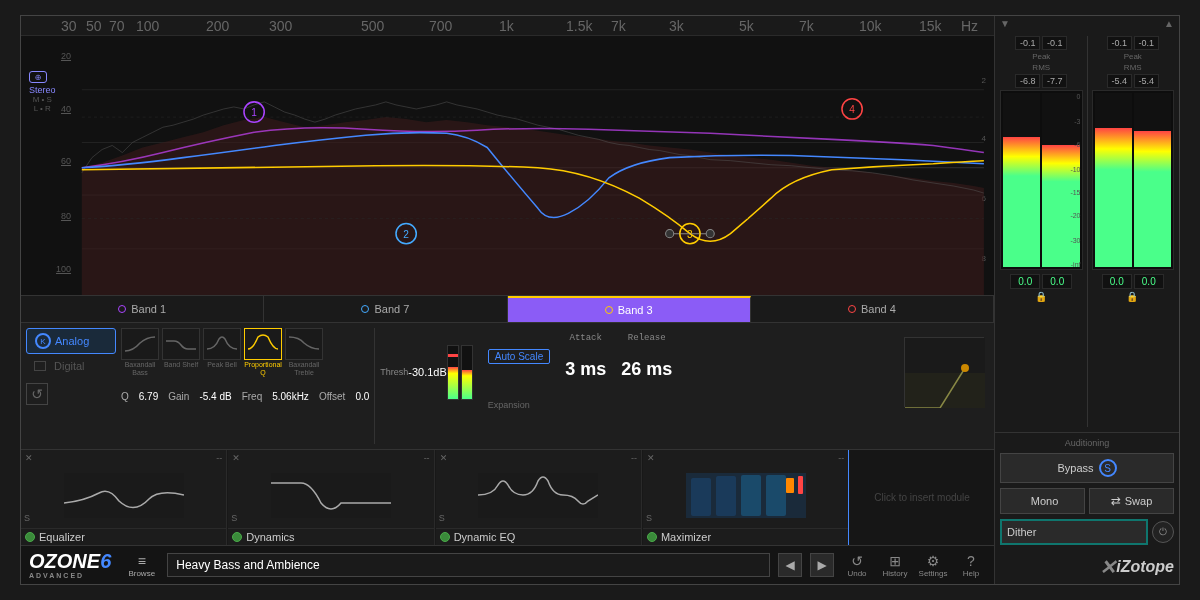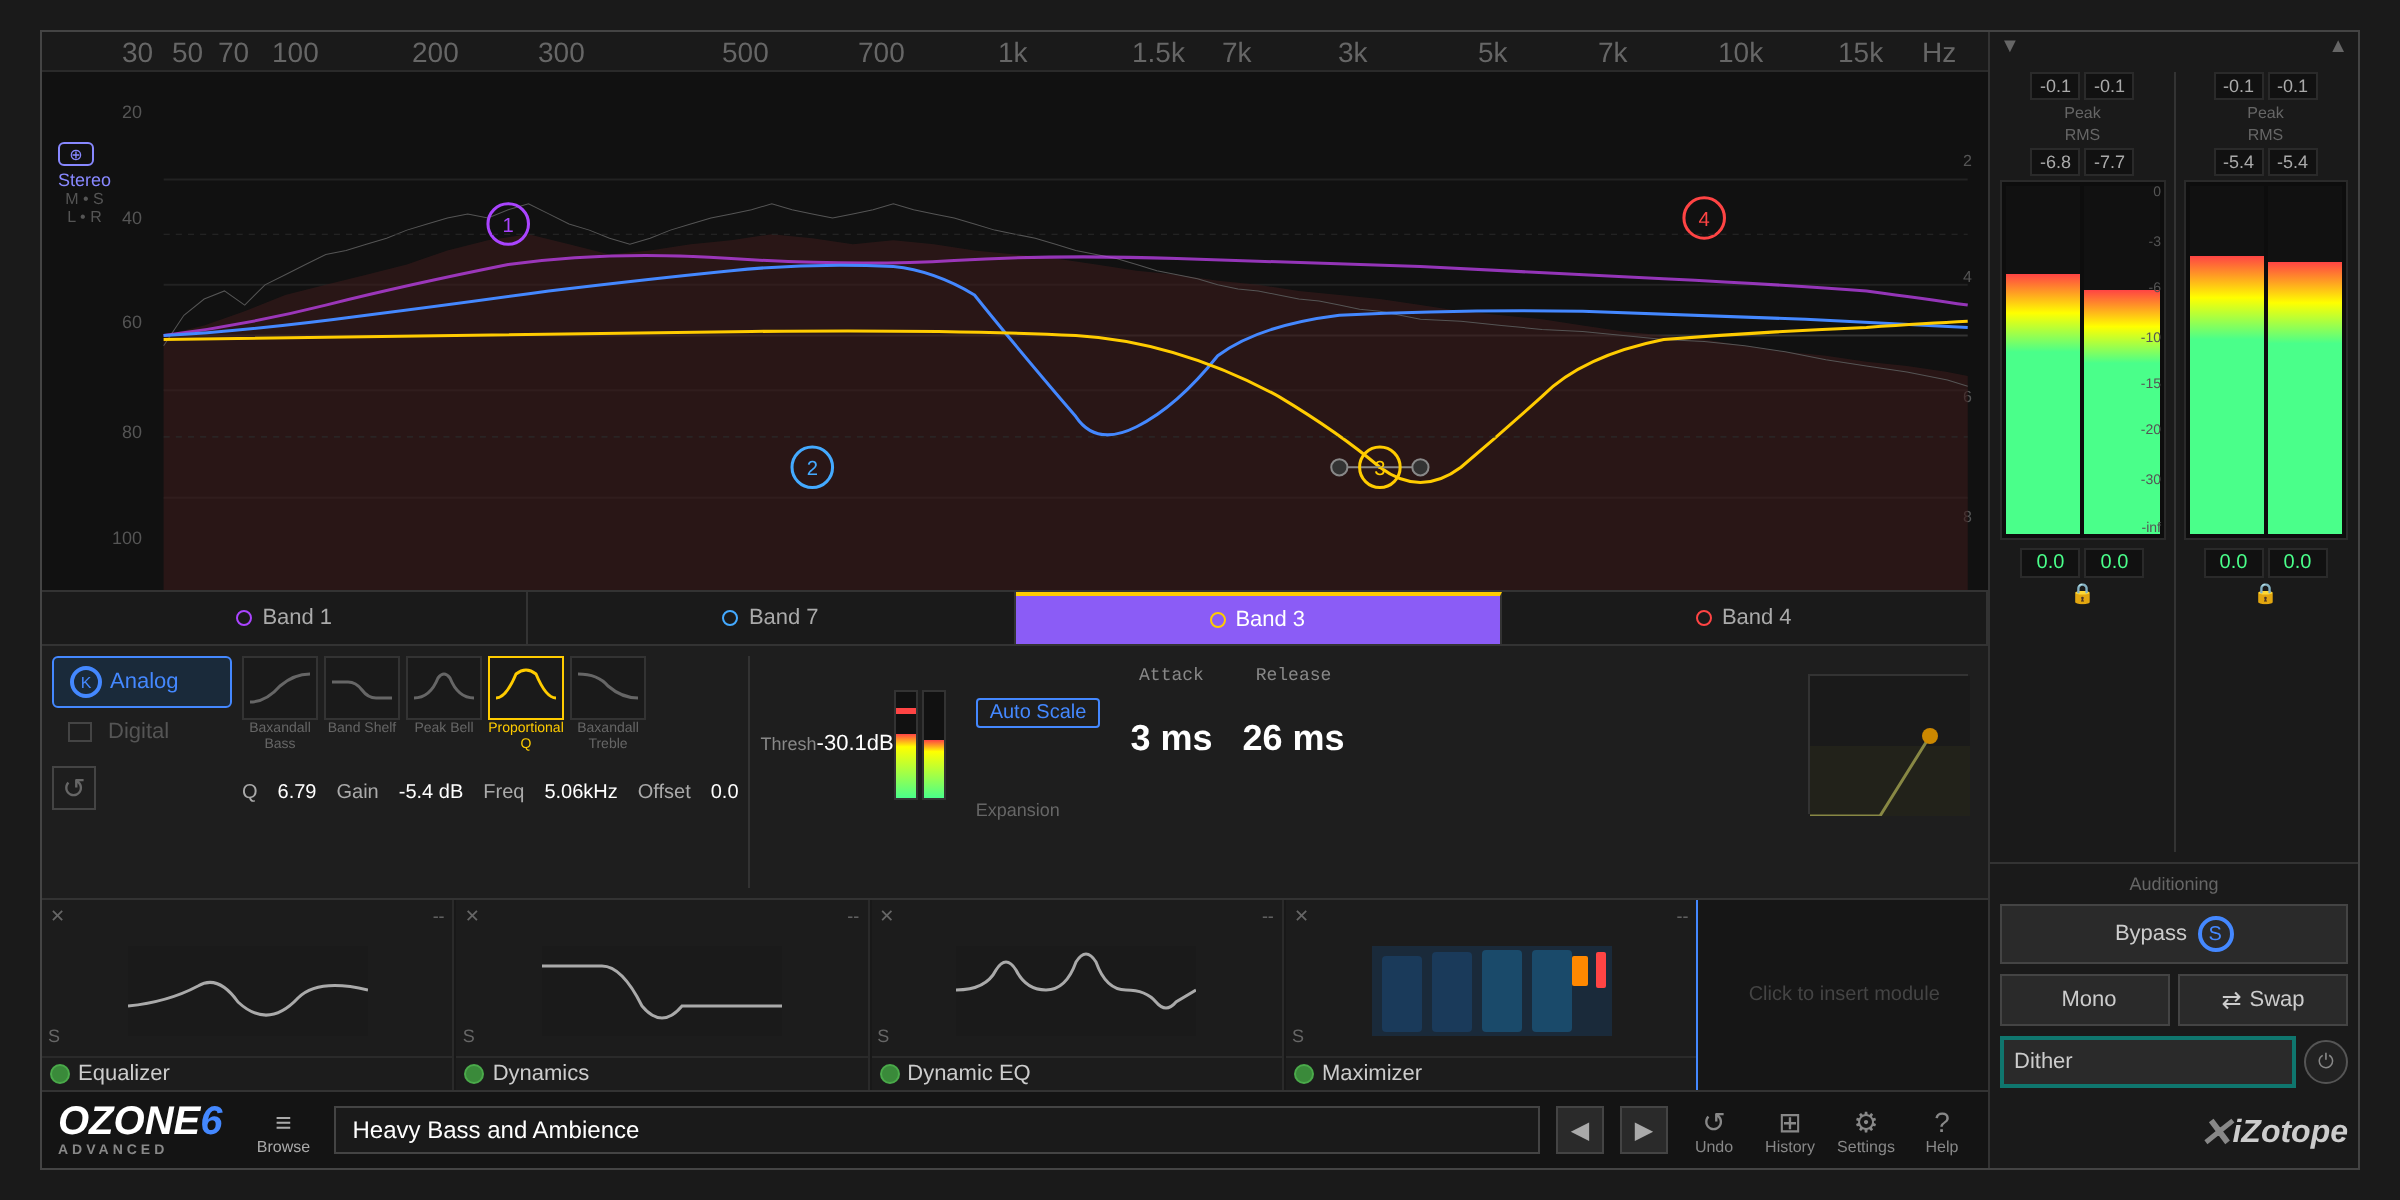--- a/index.html
+++ b/index.html
@@ -588,20 +588,21 @@
       left: 0;
       right: 0;
       bottom: 0;
       pointer-events: none;
     }
     .db-label {
       position: absolute;
       right: 20px;
       font-size: 8px;
       color: #555;
+      text-decoration: underline;
     }
   </style>
 </head>
 <body>
 
 <div class="main-container">
 
   <div class="left-panel">
 
     <div class="eq-display">

